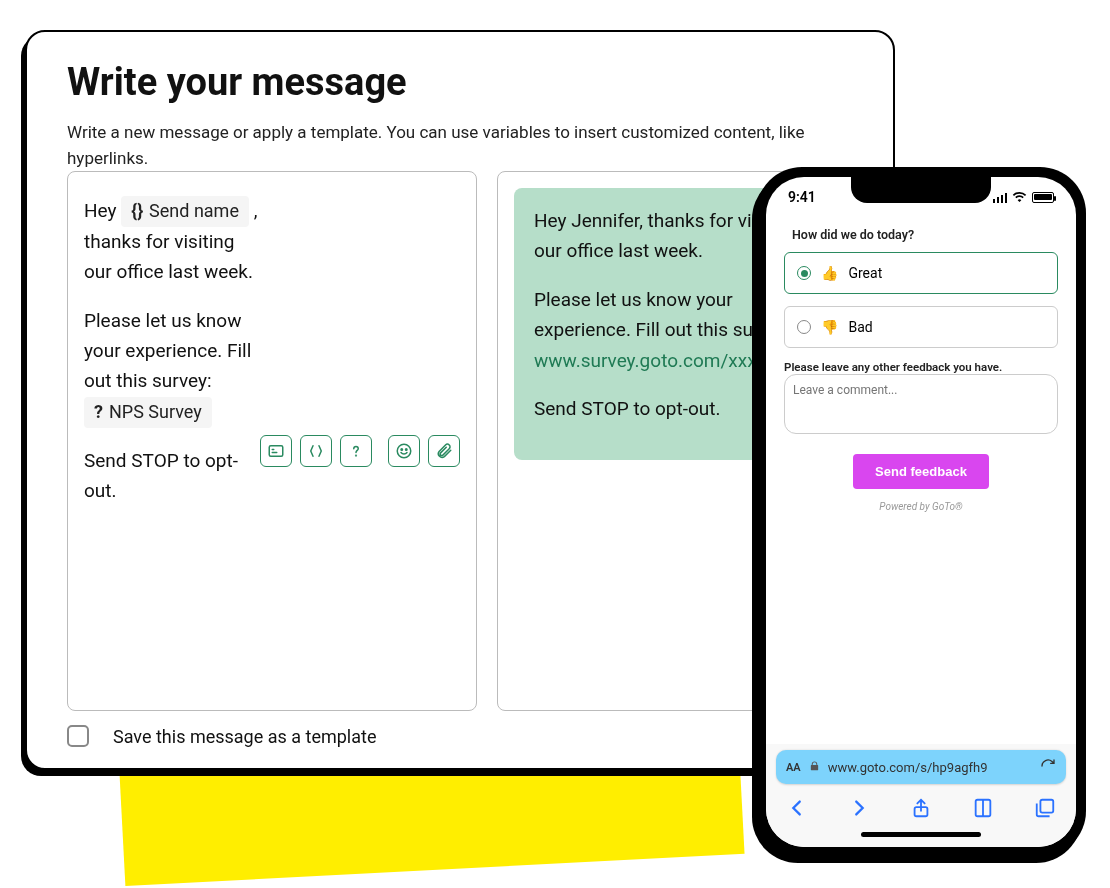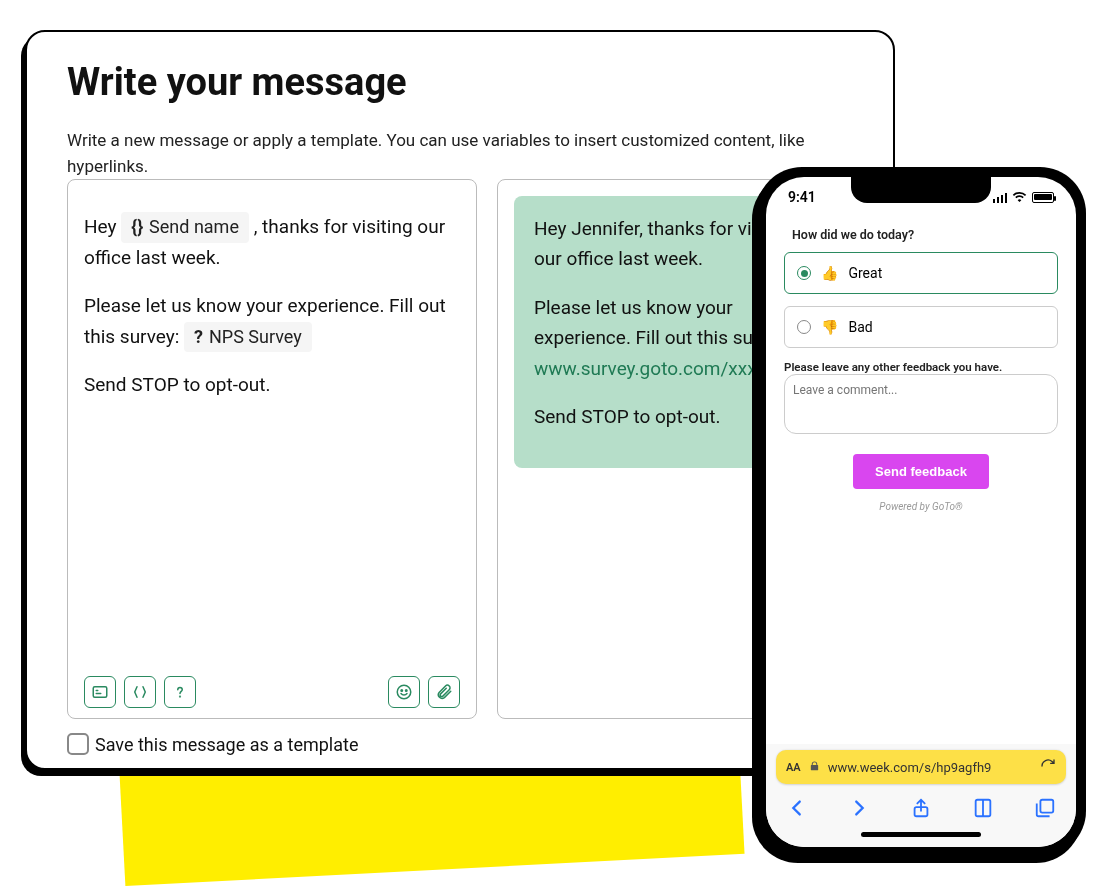--- a/index.html
+++ b/index.html
@@ -29,40 +29,39 @@
     background: #fff;
     border: 2px solid #000;
     border-radius: 20px;
     padding: 28px 40px 28px 40px;
     box-shadow: -4px 6px 0 #000;
   }
   .composer-title {
     font-size: 38px;
     font-weight: 700;
     color: #111;
-    margin-bottom: 24px;
+    margin-bottom: 16px;
   }
   .composer-sub {
     font-size: 17px;
     color: #222;
     line-height: 1.5;
     max-width: 760px;
   }
   .row {
     display: flex;
     gap: 20px;
   }
   .editor-box {
     flex: 0 0 410px;
     height: 540px;
     border: 1px solid #bbb;
     border-radius: 8px;
-    padding: 32px 16px 10px 16px;
-    display: flex;
-    flex-direction: column;
+    padding: 24px 16px 10px 16px;
+    display: flex;
     font-size: 19px;
     color: #111;
     line-height: 1.6;
   }
   .editor-content { flex: 1; }
   .editor-content p { margin-bottom: 18px; }
   .pill {
     display: inline-flex;
     align-items: center;
     background: #f5f5f5;
@@ -108,21 +107,21 @@
     padding: 18px 20px;
     font-size: 19px;
     color: #111;
     line-height: 1.6;
   }
   .bubble p { margin-bottom: 18px; }
   .bubble a { color: #1f7a54; text-decoration: none; }
   .save-row {
     display: flex;
     align-items: center;
-    gap: 6px;
+    gap: 24px;
     margin-top: 14px;
     font-size: 18px;
     color: #111;
   }
   .checkbox {
     width: 22px;
     height: 22px;
     border: 2px solid #888;
     border-radius: 5px;
     background: #fff;
@@ -240,21 +239,21 @@
     margin-top: 12px;
     font-style: italic;
   }
   .phone-bottom {
     border-top: 0;
     background: #f8f8f8;
     padding: 0 0 10px 0;
   }
   .addr-bar {
     margin: 6px 10px 6px 10px;
-    background: #fde047;
+    background: #7dd3fc;
     border-radius: 10px;
     height: 34px;
     display: flex;
     align-items: center;
     padding: 0 10px;
     gap: 8px;
     font-size: 13px;
     color: #333;
     box-shadow: 0 0.5px 2px rgba(0,0,0,.15);
   }
@@ -417,21 +416,21 @@
     </div>
 
     <div class="phone-bottom">
       <div class="addr-bar">
         <span style="font-size:11px; font-weight:600">AA</span>
         <span>
           <svg width="11" height="12" viewBox="0 0 24 24" fill="#555">
               <path d="M6 10V8a6 6 0 1112 0v2h1a1 1 0 011 1v9a1 1 0 01-1 1H5a1 1 0 01-1-1v-9a1 1 0 011-1zm2 0h8V8a4 4 0 00-8 0z"></path>
             </svg>
         </span>
-        <span class="url">www.week.com/s/hp9agfh9</span>
+        <span class="url">www.goto.com/s/hp9agfh9</span>
         <span class="spacer"></span>
         <span>
           <svg width="16" height="16" viewBox="0 0 24 24" fill="none" stroke="#333" stroke-width="2" stroke-linecap="round">
               <path d="M3 12a9 9 0 0115-6.7L21 8M21 3v5h-5"></path>
             </svg>
         </span>
       </div>
       <div class="safari-nav">
         <span><svg viewBox="0 0 24 24" fill="none" stroke="currentColor" stroke-width="2.5" stroke-linecap="round">
               <path d="M15 5l-7 7 7 7"></path>

